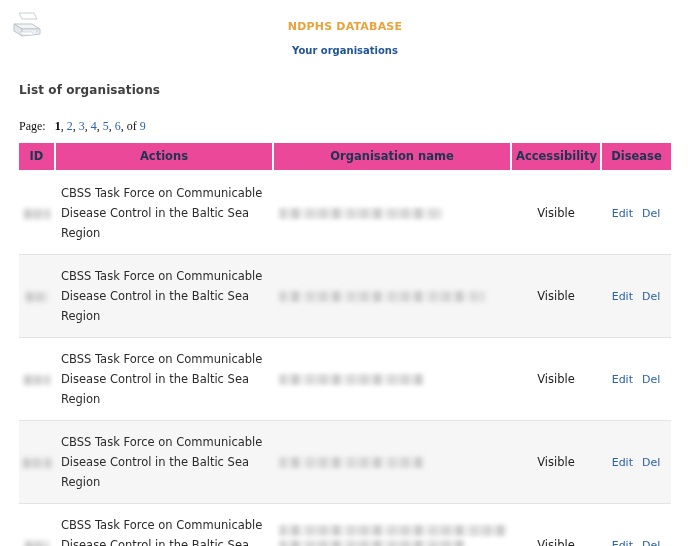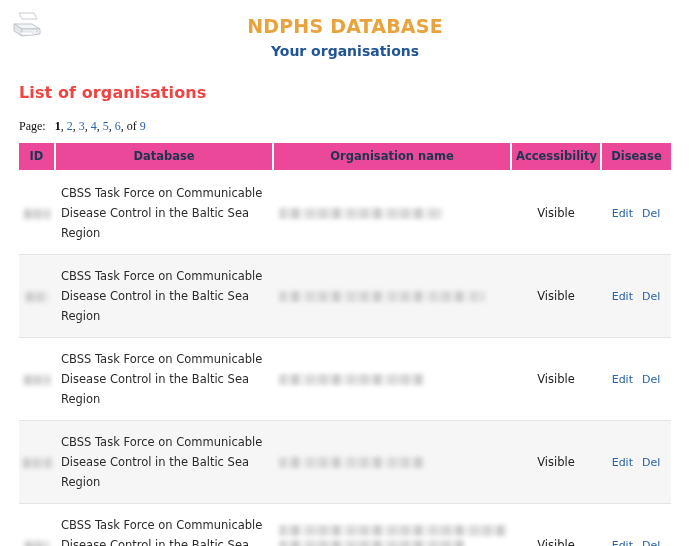--- a/index.html
+++ b/index.html
@@ -32,42 +32,42 @@
 
   
   .title-block {
     position: absolute;
     left: 0;
     top: 18px;
     width: 690px;
     text-align: center;
   }
   .db-title {
-    font-size: 19px;
+    font-size: 11px;
     font-weight: bold;
     color: #E9A33C;
     letter-spacing: 0.2px;
     line-height: 17px;
   }
   .page-subtitle {
     margin-top: 8px;
-    font-size: 14px;
+    font-size: 10px;
     font-weight: bold;
     color: #1F5495;
     line-height: 16px;
   }
 
   
   .section-heading {
     position: absolute;
     left: 19px;
     top: 83px;
-    font-size: 16px;
-    font-weight: bold;
-    color: #ef4444;
+    font-size: 12px;
+    font-weight: bold;
+    color: #404040;
     letter-spacing: 0.1px;
   }
 
   
   .pager {
     position: absolute;
     left: 19px;
     top: 119px;
     font-size: 12px;
     color: #111111;
@@ -210,21 +210,21 @@
     <colgroup>
       <col class="col-id">
       <col class="col-db">
       <col class="col-name">
       <col class="col-access">
       <col class="col-actions">
     </colgroup>
     <thead>
       <tr>
         <th>ID</th>
-        <th>Database</th>
+        <th>Actions</th>
         <th>Organisation name</th>
         <th>Accessibility</th>
         <th class="last">Disease</th>
       </tr>
     </thead>
     <tbody>
         <tr class="row-odd">
           <td class="cell-id"><span class="blur blur-id" style="width: 26px;"></span></td>
           <td class="cell-db">CBSS Task Force on Communicable Disease Control in the Baltic Sea Region</td>
           <td class="cell-name">

